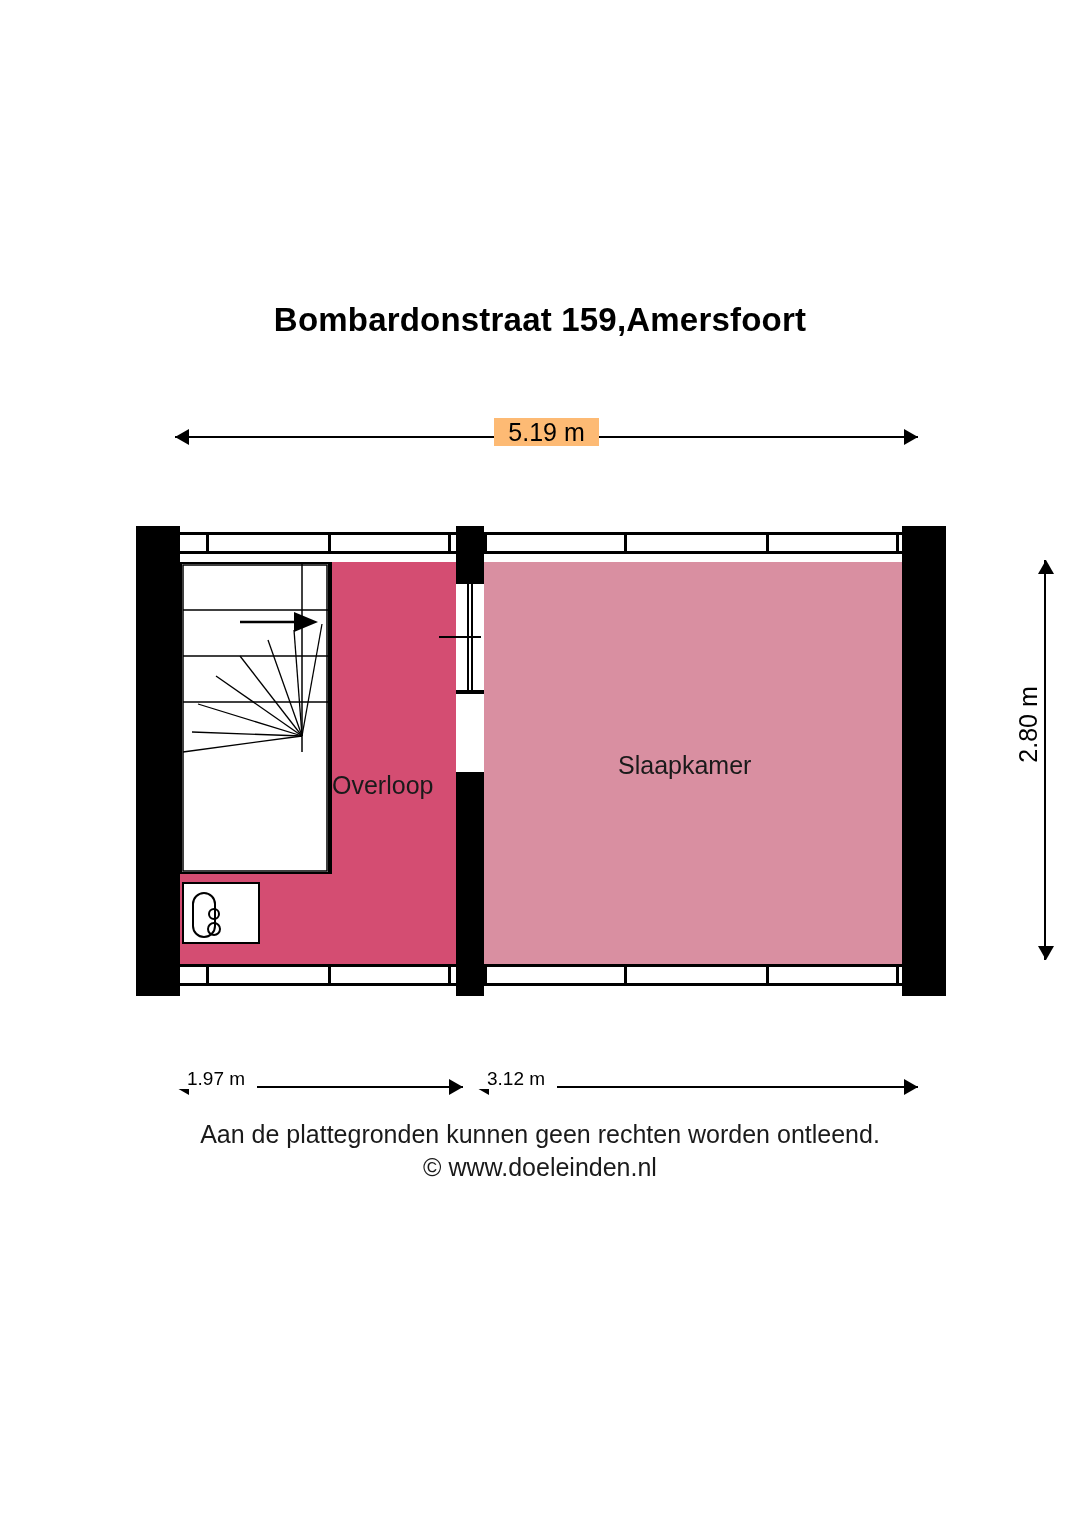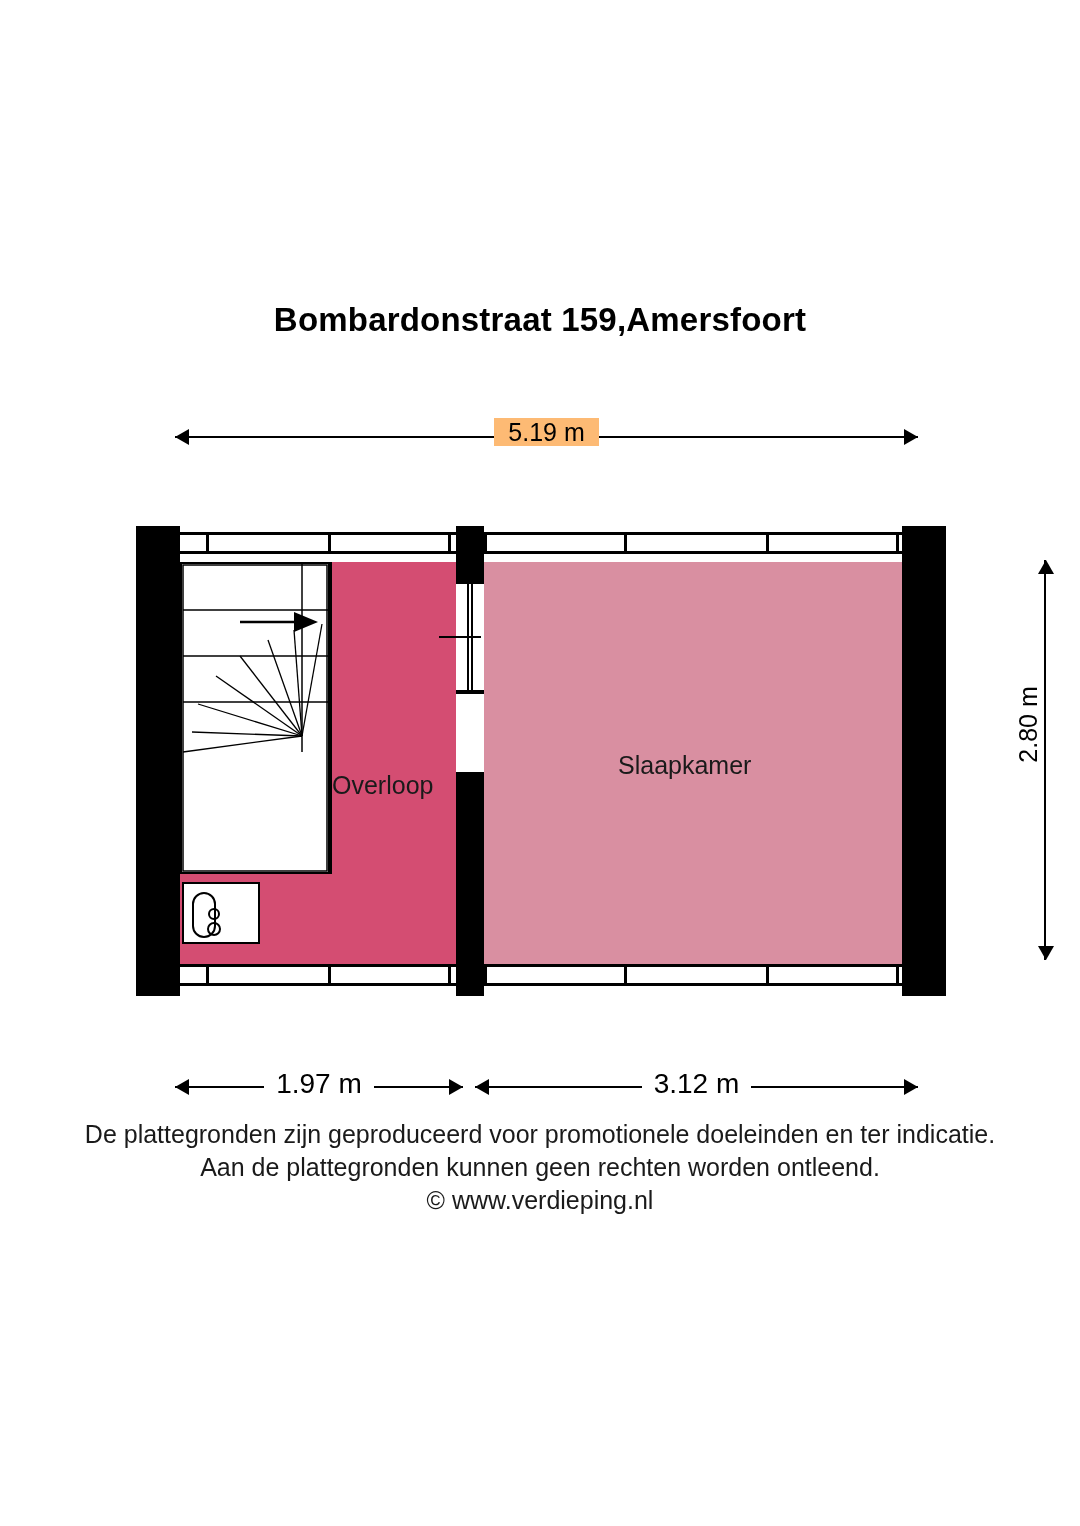--- a/index.html
+++ b/index.html
@@ -137,22 +137,21 @@
     border-top: 8px solid transparent;
     border-bottom: 8px solid transparent;
   }
   .dim-bot .arrow-l { left: 0; border-right: 14px solid #000; }
   .dim-bot .arrow-r { right: 0; border-left: 14px solid #000; }
   .dim-bot .label {
     position: absolute;
     left: 0;
     top: 0;
     width: 100%;
-    text-align: center;
-    font-size: 28px;
+    font-size: 19px;
   }
   .dim-bot .label span { background: #fff; padding: 0 12px; }
 
   #dim-bottom-left  { left: 175px; width: 288px; }
   #dim-bottom-right { left: 475px; width: 443px; }
 
   
   .plan {
     position: absolute;
     left: 136px;
@@ -455,16 +454,15 @@
 </div>
 
 <div class="dim-bot" id="dim-bottom-right">
   <div class="line"></div>
   <div class="arrow-l"></div>
   <div class="arrow-r"></div>
   <div class="label"><span>3.12 m</span></div>
 </div>
 
 <div class="disclaimer">
-  <div>De plattegronden zijn geproduceerd voor promotionele doeleinden en ter indicatie.</div>
   <div>Aan de plattegronden kunnen geen rechten worden ontleend.</div>
-  <div>© www.verdieping.nl</div>
+  <div>© www.doeleinden.nl</div>
 </div>
 
 </body></html>

